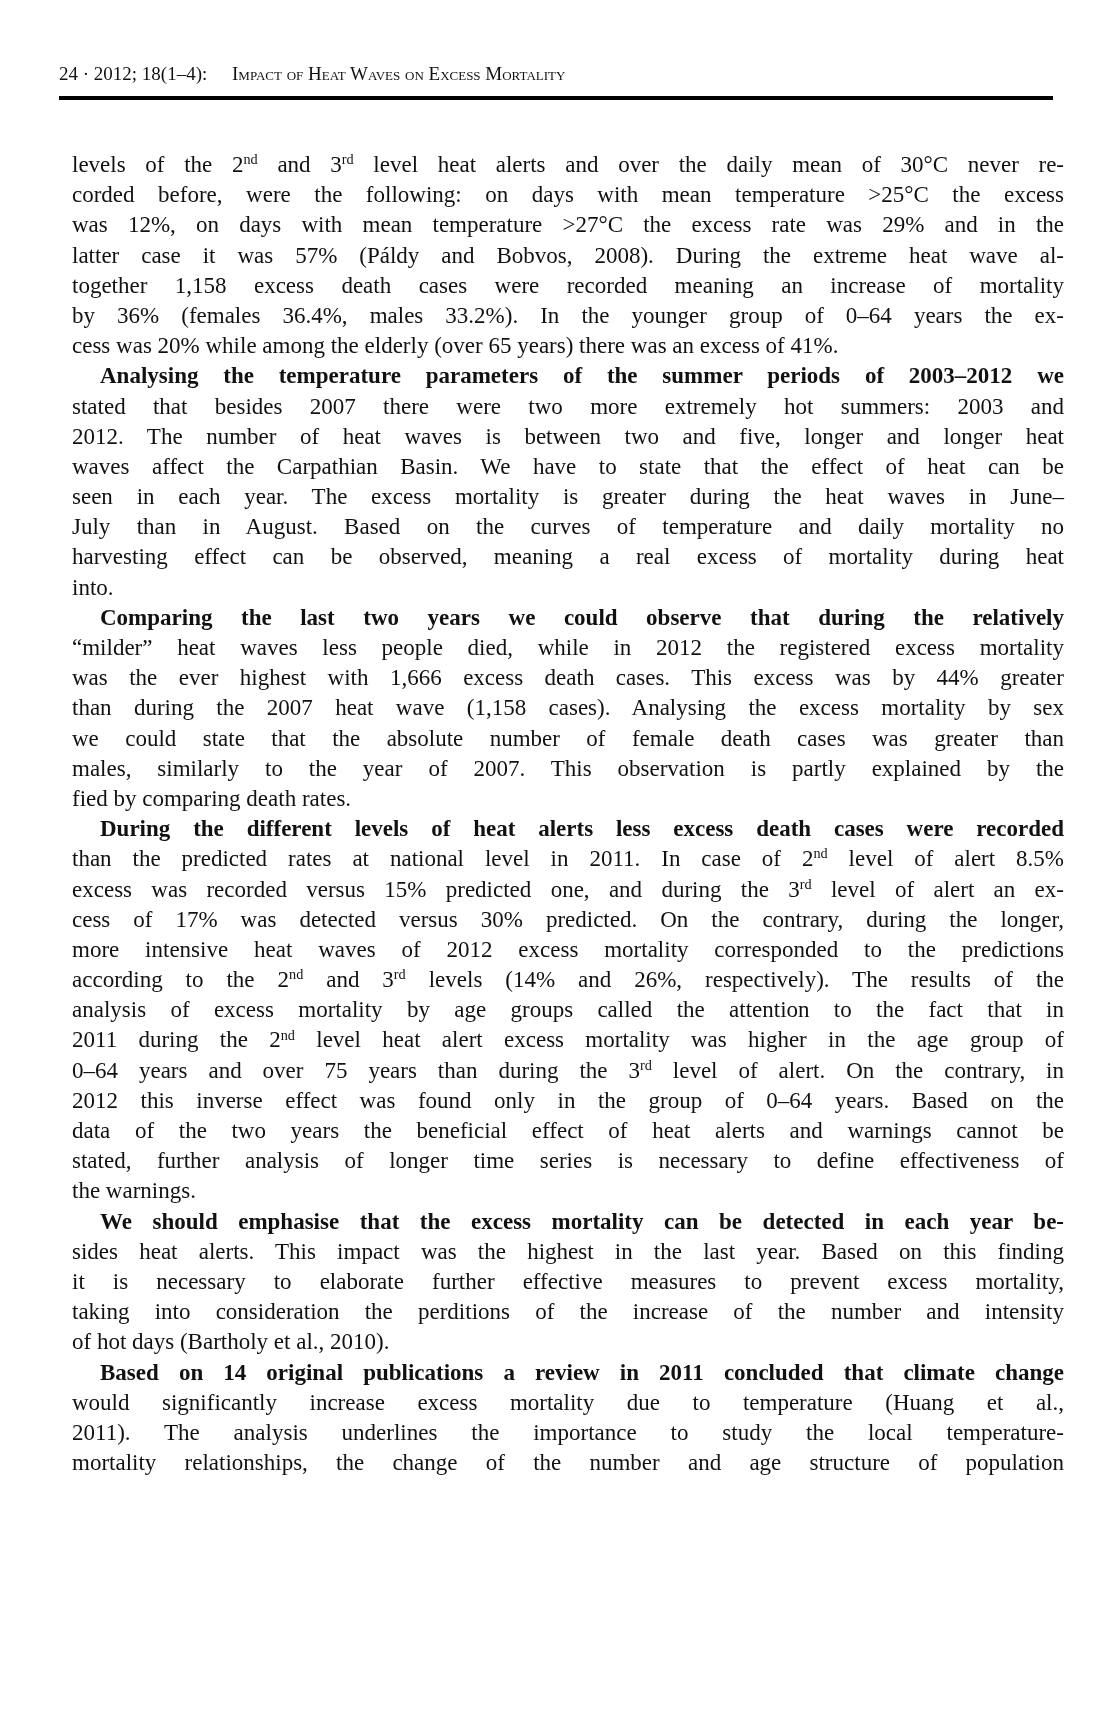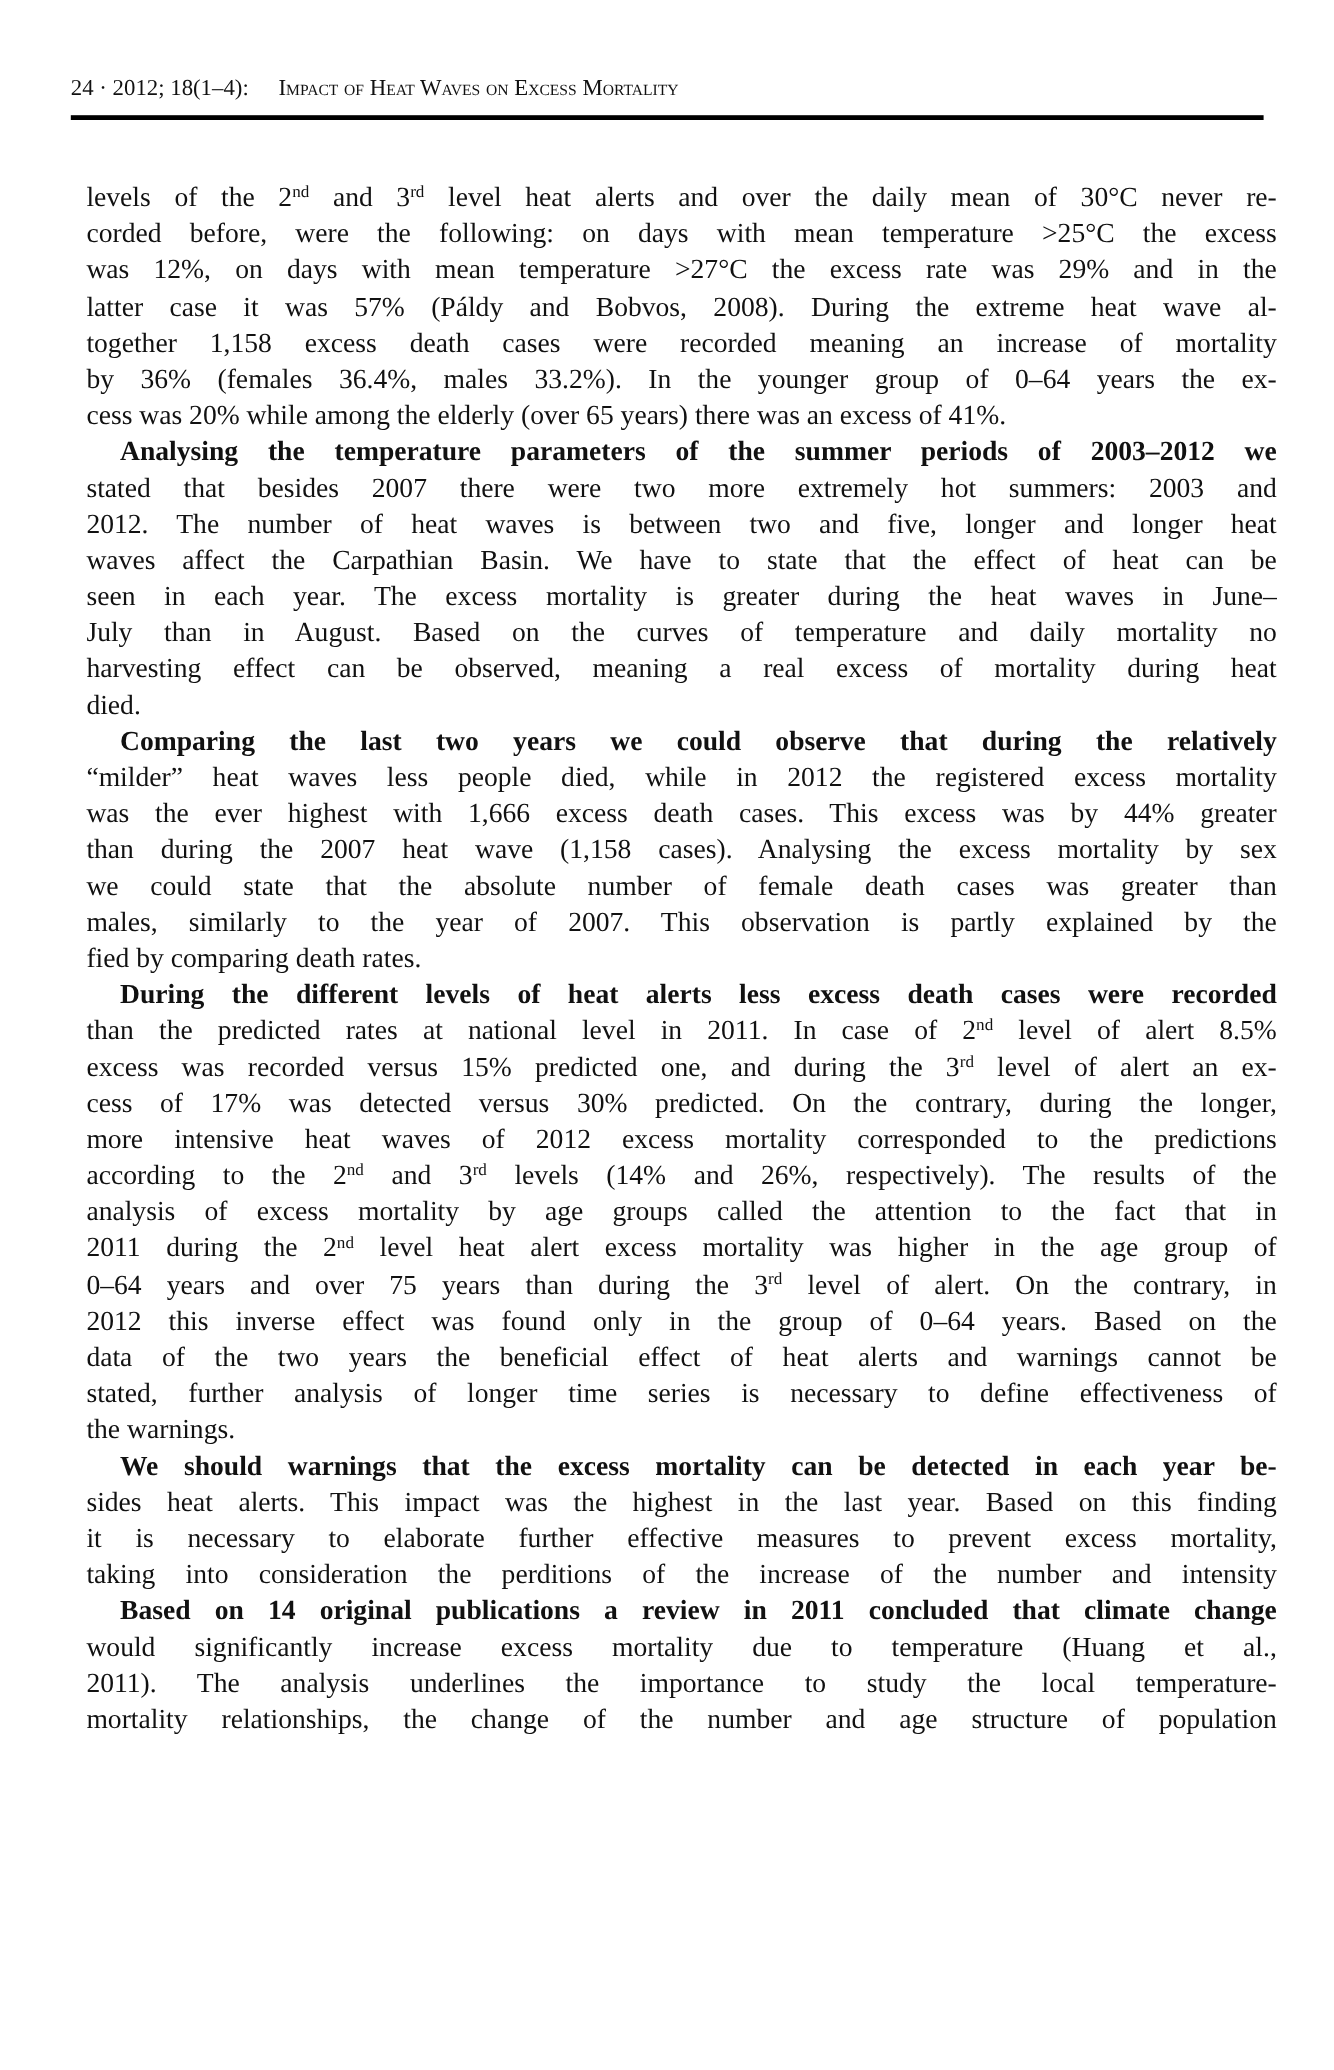--- a/index.html
+++ b/index.html
@@ -47,21 +47,21 @@
       <span class="line last">cess was 20% while among the elderly (over 65 years) there was an excess of 41%.</span>
     </div>
     <div>
       <span class="line indent">Analysing the temperature parameters of the summer periods of 2003–2012 we</span>
       <span class="line">stated that besides 2007 there were two more extremely hot summers: 2003 and</span>
       <span class="line">2012. The number of heat waves is between two and five, longer and longer heat</span>
       <span class="line">waves affect the Carpathian Basin. We have to state that the effect of heat can be</span>
       <span class="line">seen in each year. The excess mortality is greater during the heat waves in June–</span>
       <span class="line">July than in August. Based on the curves of temperature and daily mortality no</span>
       <span class="line">harvesting effect can be observed, meaning a real excess of mortality during heat</span>
-      <span class="line last">died.</span>
+      <span class="line last">into.</span>
     </div>
     <div>
       <span class="line indent">Comparing the last two years we could observe that during the relatively</span>
       <span class="line">“milder” heat waves less people died, while in 2012 the registered excess mortality</span>
       <span class="line">was the ever highest with 1,666 excess death cases. This excess was by 44% greater</span>
       <span class="line">than during the 2007 heat wave (1,158 cases). Analysing the excess mortality by sex</span>
       <span class="line">we could state that the absolute number of female death cases was greater than</span>
       <span class="line">males, similarly to the year of 2007. This observation is partly explained by the</span>
       <span class="line last">fied by comparing death rates.</span>
     </div>
@@ -74,24 +74,25 @@
       <span class="line">according to the 2<sup>nd</sup> and 3<sup>rd</sup> levels (14% and 26%, respectively). The results of the</span>
       <span class="line">analysis of excess mortality by age groups called the attention to the fact that in</span>
       <span class="line">2011 during the 2<sup>nd</sup> level heat alert excess mortality was higher in the age group of</span>
       <span class="line">0–64 years and over 75 years than during the 3<sup>rd</sup> level of alert. On the contrary, in</span>
       <span class="line">2012 this inverse effect was found only in the group of 0–64 years. Based on the</span>
       <span class="line">data of the two years the beneficial effect of heat alerts and warnings cannot be</span>
       <span class="line">stated, further analysis of longer time series is necessary to define effectiveness of</span>
       <span class="line last">the warnings.</span>
     </div>
     <div>
-      <span class="line indent">We should warnings that the excess mortality can be detected in each year be-</span>
+      <span class="line indent">We should emphasise that the excess mortality can be detected in each year be-</span>
       <span class="line">sides heat alerts. This impact was the highest in the last year. Based on this finding</span>
       <span class="line">it is necessary to elaborate further effective measures to prevent excess mortality,</span>
       <span class="line">taking into consideration the perditions of the increase of the number and intensity</span>
+      <span class="line last">of hot days (Bartholy et al., 2010).</span>
     </div>
     <div>
       <span class="line indent">Based on 14 original publications a review in 2011 concluded that climate change</span>
       <span class="line">would significantly increase excess mortality due to temperature (Huang et al.,</span>
       <span class="line">2011). The analysis underlines the importance to study the local temperature-</span>
       <span class="line">mortality relationships, the change of the number and age structure of population</span>
     </div>
   </div>
 
 </body></html>

